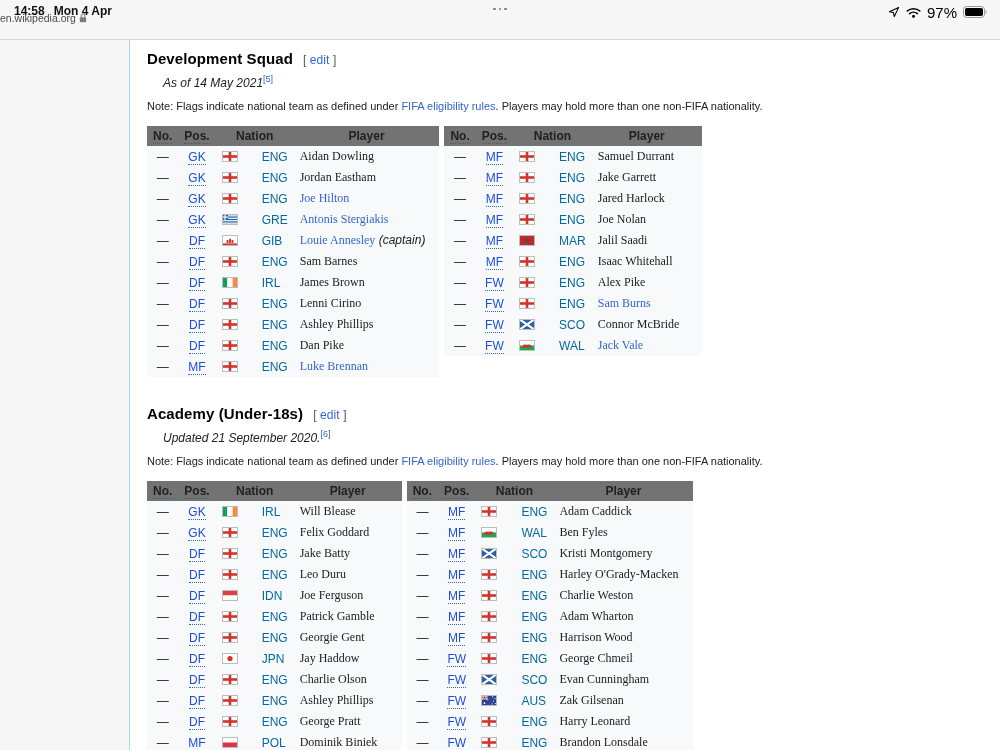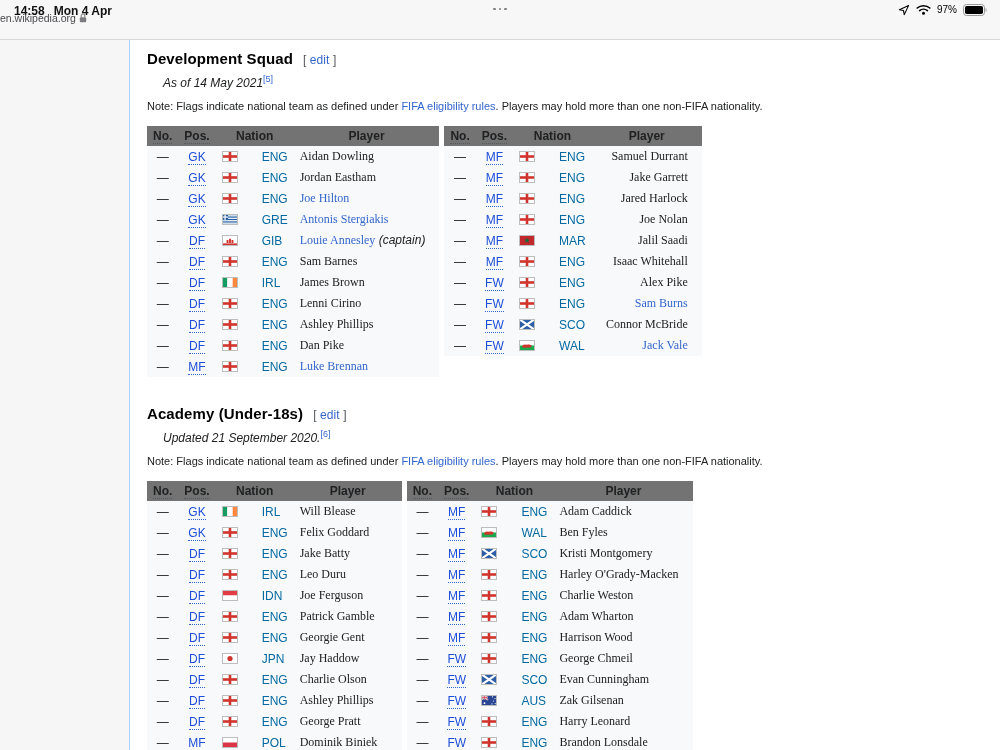--- a/index.html
+++ b/index.html
@@ -6,21 +6,21 @@
   body{width:1000px;height:750px;background:#fff;font-family:"Liberation Sans",sans-serif;overflow:hidden;-webkit-font-smoothing:antialiased;}
 
   
   .status-bar{position:relative;height:40px;background:#f7f7f7;border-bottom:1px solid #d8d8d8;box-sizing:border-box;}
   .sb-left{position:absolute;left:14px;top:4px;font-size:12px;font-weight:600;color:#111;}
   .sb-left .date{margin-left:9px;}
   .sb-center{position:absolute;left:0;right:0;top:3px;text-align:center;}
   .dots{height:6px;line-height:4px;}
   .dots i{display:inline-block;width:2.5px;height:2.5px;border-radius:50%;background:#7e7e82;margin:0 1.5px;}
   .url-row{margin-top:3px;font-size:10.5px;color:#4a4a4e;display:flex;justify-content:flex-start;align-items:center;gap:3px;}
-  .sb-right{position:absolute;right:12px;top:4px;display:flex;gap:6px;font-size:10px;font-weight:500;color:#000;}
+  .sb-right{position:absolute;right:12px;top:4px;display:flex;align-items:center;gap:6px;font-size:15px;font-weight:500;color:#000;}
 
   
   .page{display:flex;height:720px;}
   .sidebar{width:130px;min-width:130px;background:#f6f6f6;border-right:1px solid #a7d7f9;box-sizing:border-box;}
   .content{flex:1;background:#fff;padding:10px 20px 0 17px;color:#202122;}
 
   .squad-section + .squad-section{margin-top:28px;}
   .sec-title{margin:0;font-size:15px;font-weight:700;color:#000;letter-spacing:.1px;}
   .editsec{font-size:12px;font-weight:400;margin-left:10px;}
   .bracket{color:#54595d;}
@@ -39,21 +39,21 @@
   td.pos{text-align:center;width:20px;}
   .poslink{color:#1d4ed8;text-decoration:none;border-bottom:1px dotted #3366cc;cursor:pointer;}
   .flag{display:inline-block;vertical-align:-1px;margin-right:4px;line-height:0;}
   .natlink{color:#0369a1;text-decoration:none;cursor:pointer;padding-left:20px;}
   td.ply{padding-right:14px;}
   .pname{color:#202122;font-family:Liberation Serif, serif;}
   .pname.plink{color:#3366cc;cursor:pointer;}
   .psuffix{font-style:italic;}
 
   #sec0 .tbl0 td.ply{min-width:120px;}
-  #sec0 .tbl1 td.ply{min-width:90px;text-align:right;}
+  #sec0 .tbl1 td.ply{min-width:90px;}
   #sec1 .tbl0 td.ply{min-width:88px;}
   #sec1 .tbl1 td.ply{min-width:120px;}
 </style>
 </head>
 <body>
 
 <header class="status-bar">
   <div class="sb-left">
     <span>14:58</span><span class="date">Mon 4 Apr</span>
   </div>

